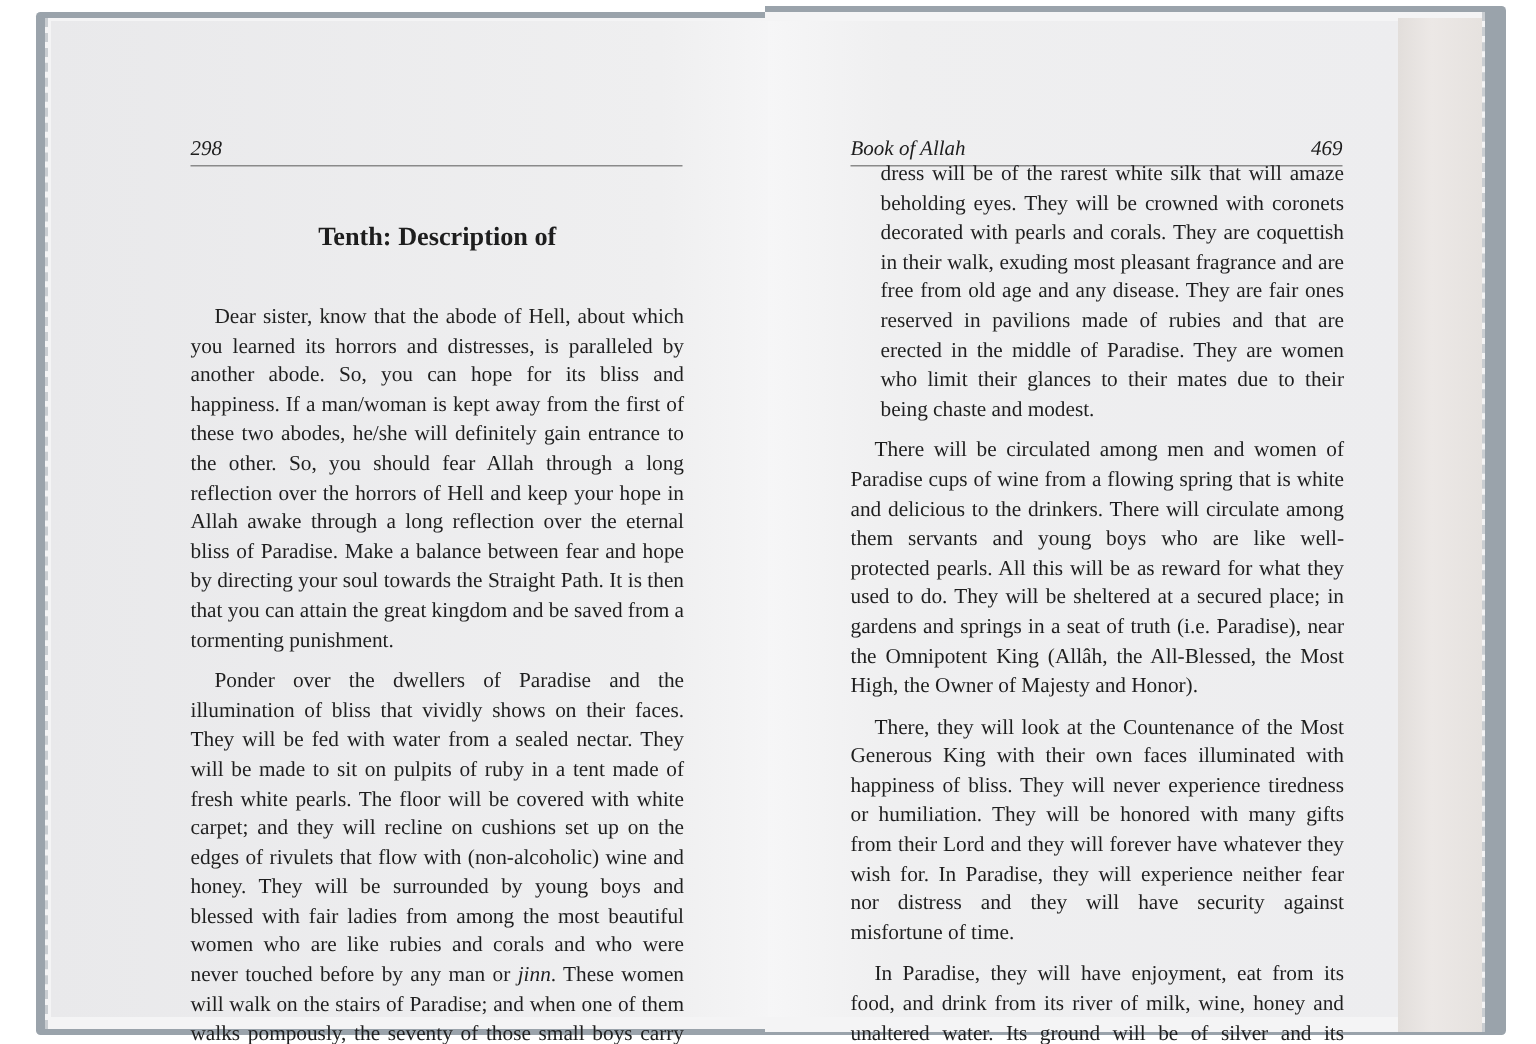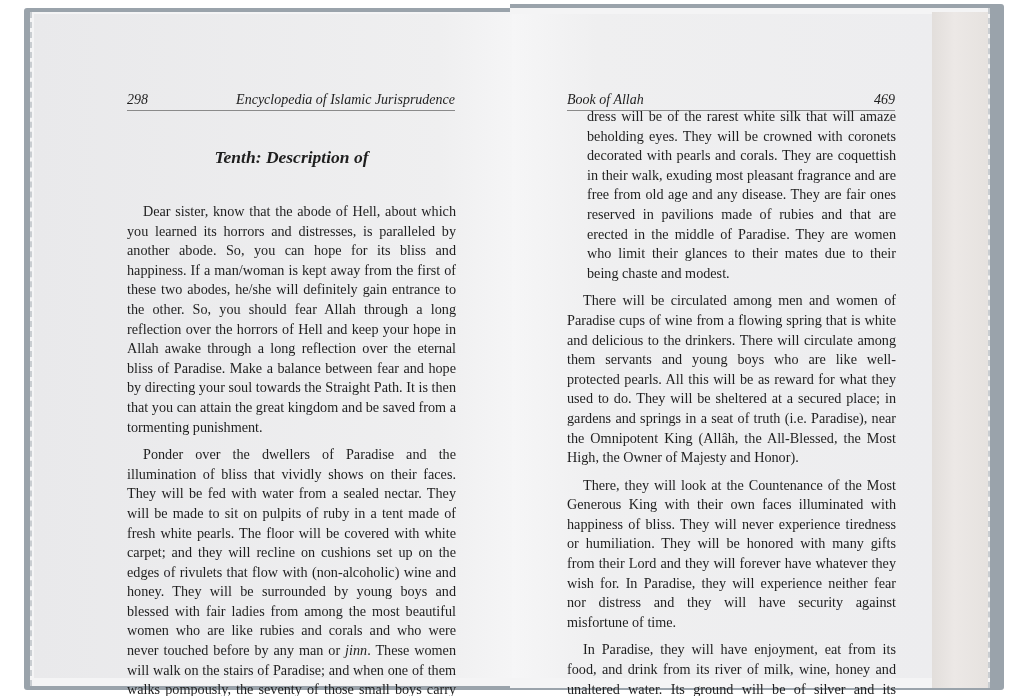--- a/index.html
+++ b/index.html
@@ -49,39 +49,38 @@
   .running-head .num, .running-head .title { font-style:italic; }
   .text-block {
     position:absolute; font-size:14.2px; line-height:19.6px; text-align:justify;
   }
   .text-block.left { left:127px; top:202px; width:329px; }
   .text-block.right { left:567px; top:107px; width:329px; }
   .text-block p { margin:0 0 8px 0; text-indent:16px; }
   .text-block p.noindent { text-indent:0;margin-left:20px; }
   .chapter-title {
     position:absolute; left:127px; top:146px; width:329px;
-    text-align:center; font-weight:bold; font-size:17.5px; line-height:22px;font-style:italic;
+    text-align:center; font-weight:bold; font-size:17.5px; line-height:22px;
   }
   em { }
 </style>
 </head>
 <body>
 
 <div class="cover-left"></div>
 <div class="cover-right"></div>
 <div class="page-stack-left"></div>
 <div class="page-stack-right"></div>
 <div class="right-edge"></div>
 
 <div class="page left"></div>
 <div class="page right"></div>
 
 <div class="running-head left">
   <span class="num">298</span>
-  <span class="title">Encyclopedia of Islamic Jurisprudence</span>
 </div>
 
 <div class="running-head right">
   <span class="title">Book of Allah</span>
   <span class="num">469</span>
 </div>
 
 <div class="chapter-title">
   <div>Tenth: Description of</div>
 </div>

